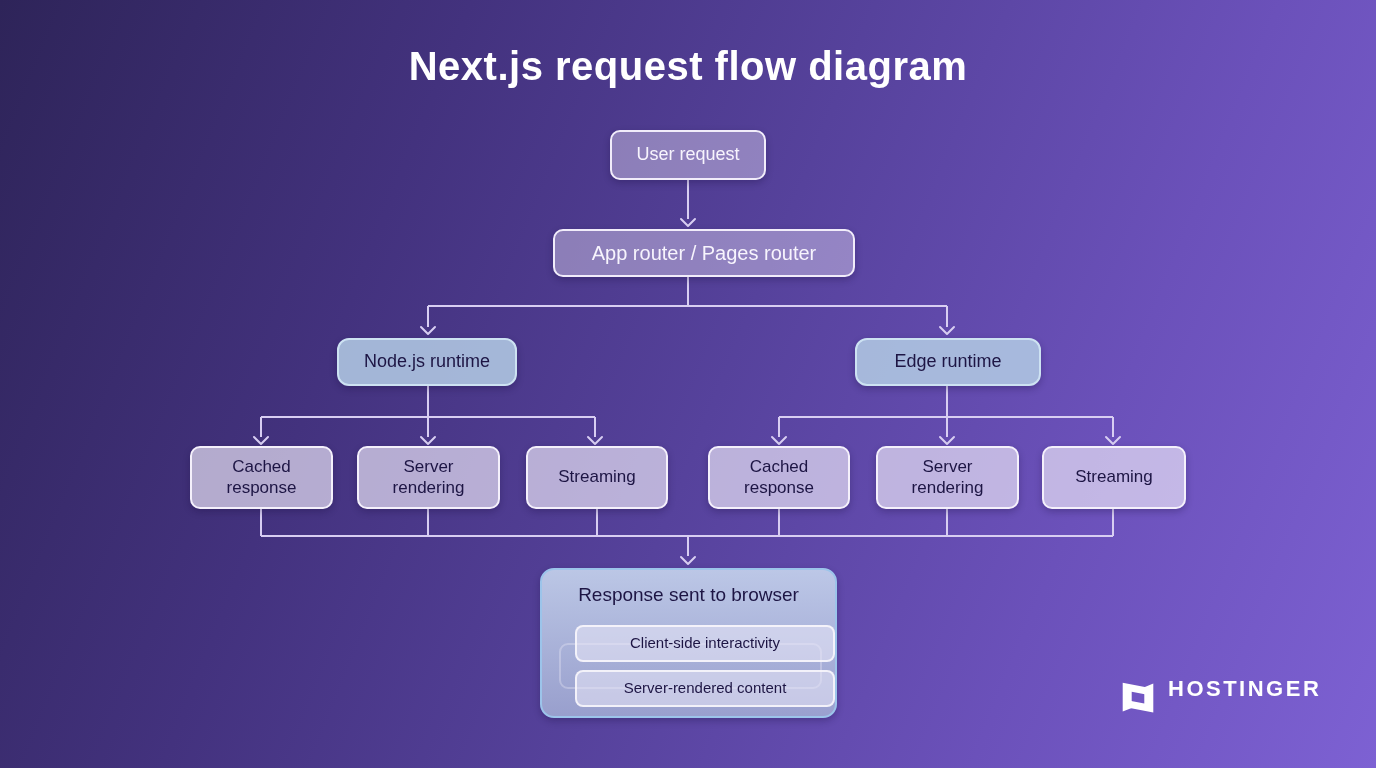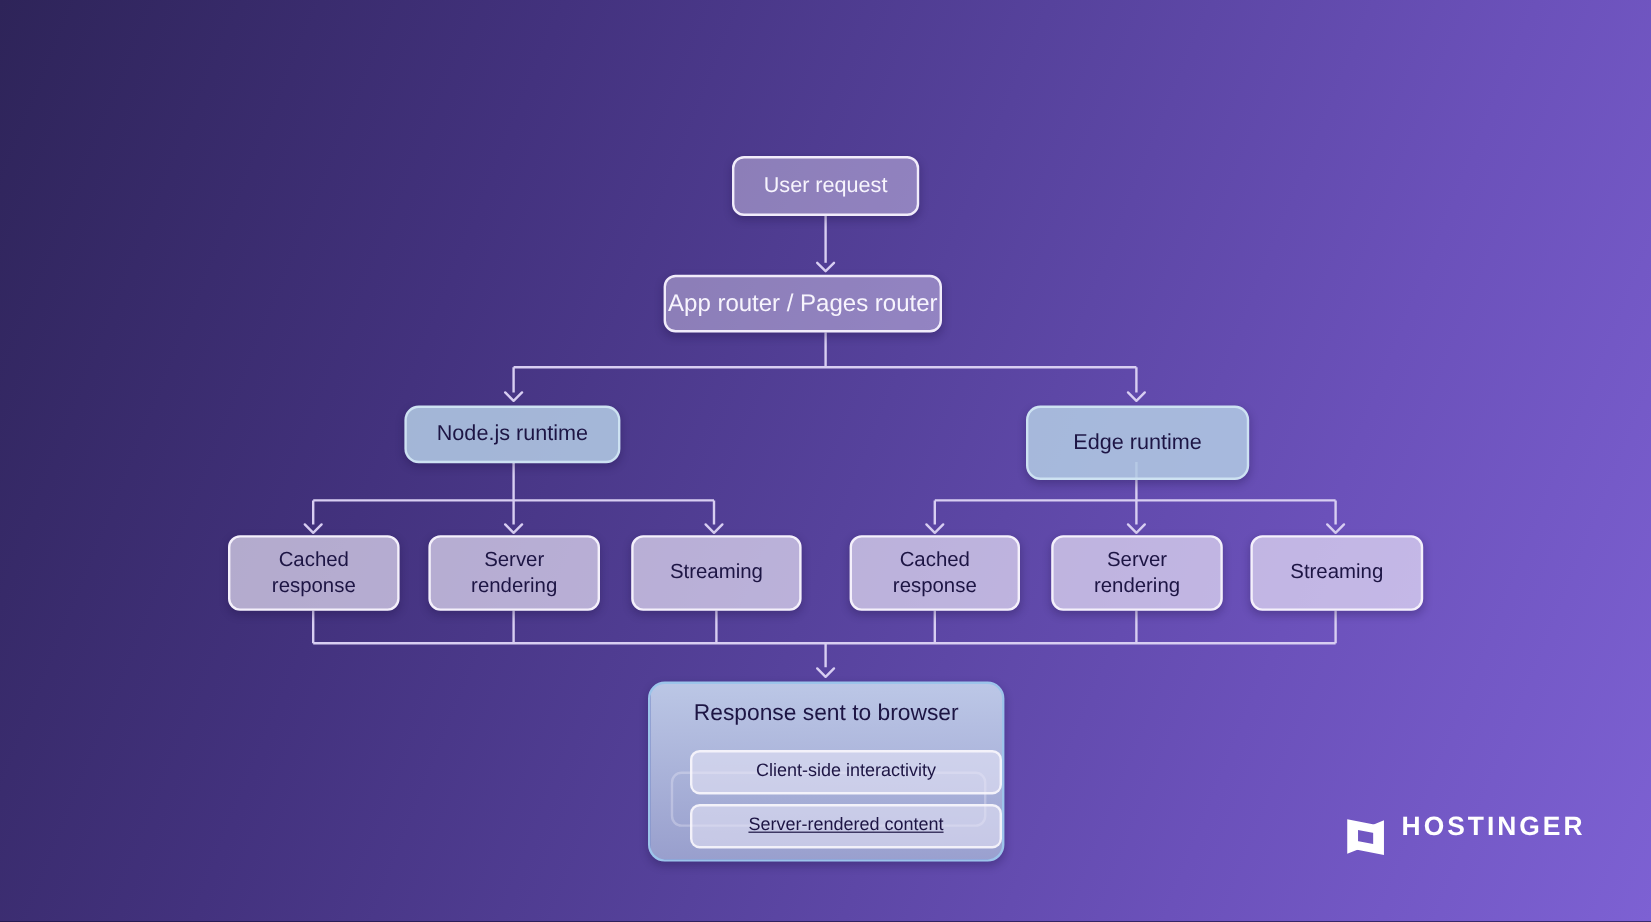--- a/index.html
+++ b/index.html
@@ -73,20 +73,21 @@
   }
   .logo-text{
     color:#ffffff;font-size:22px;font-weight:700;letter-spacing:2.5px;
   }
 </style>
 </head>
 <body>
 
 <div class="canvas">
 
+  <div class="page-title">Next.js request flow diagram</div>
 
   <svg class="connectors" width="1376" height="768" viewBox="0 0 1376 768">
     <g stroke="#d8cef2" stroke-width="2" fill="none">
 
       <path d="M688 180 V219"></path>
 
       <path d="M688 277 V306 M428 306 H947 M428 306 V327 M947 306 V327"></path>
 
       <path d="M428 385 V417 M261 417 H595 M261 417 V437 M428 417 V437 M595 417 V437"></path>
 
@@ -103,38 +104,38 @@
       <path d="M588 437 L595 444 L602 437"></path>
       <path d="M772 437 L779 444 L786 437"></path>
       <path d="M940 437 L947 444 L954 437"></path>
       <path d="M1106 437 L1113 444 L1120 437"></path>
       <path d="M681 557 L688 564 L695 557"></path>
     </g>
   </svg>
 
   <div class="node node-purple fs18" style="left:610px;top:130px;width:156px;height:50px;">User request</div>
 
-  <div class="node node-purple fs20" style="left:553px;top:229px;width:232px;height:48px;">App router / Pages router</div>
+  <div class="node node-purple fs20" style="left:553px;top:229px;width:302px;height:48px;">App router / Pages router</div>
 
   <div class="node node-runtime fs18" style="left:337px;top:338px;width:180px;height:48px;">Node.js runtime</div>
-  <div class="node node-runtime fs18" style="left:855px;top:338px;width:186px;height:62px;">Edge runtime</div>
+  <div class="node node-runtime fs18" style="left:855px;top:338px;width:186px;height:48px;">Edge runtime</div>
 
   <div class="node node-leaf fs17" style="left:190px;top:446px;width:143px;height:63px;">Cached response</div>
   <div class="node node-leaf fs17" style="left:357px;top:446px;width:143px;height:63px;">Server rendering</div>
   <div class="node node-leaf fs17" style="left:526px;top:446px;width:142px;height:63px;">Streaming</div>
 
   <div class="node node-leaf fs17" style="left:708px;top:446px;width:142px;height:63px;">Cached response</div>
   <div class="node node-leaf fs17" style="left:876px;top:446px;width:143px;height:63px;">Server rendering</div>
   <div class="node node-leaf fs17" style="left:1042px;top:446px;width:144px;height:63px;">Streaming</div>
 
   <div class="node node-response" style="left:540px;top:568px;width:297px;height:150px;">
     <div class="response-title">Response sent to browser</div>
     <div class="response-ghost"></div>
     <div class="response-inner" style="top:55px;">Client-side interactivity</div>
-    <div class="response-inner" style="top:100px;text-decoration:underline;">Server-rendered content</div>
+    <div class="response-inner" style="top:100px;">Server-rendered content</div>
   </div>
 
   <div class="logo">
     <svg width="36" height="44" viewBox="0 0 40 40">
       <path d="M3 3 L29 8 L29 16 L13 13 L13 31 L3 35 Z" fill="#ffffff"></path>
       <path d="M37 36 L11 31 L11 23 L27 26 L27 8 L37 4 Z" fill="#ffffff"></path>
     </svg>
     <span class="logo-text">HOSTINGER</span>
   </div>
 

